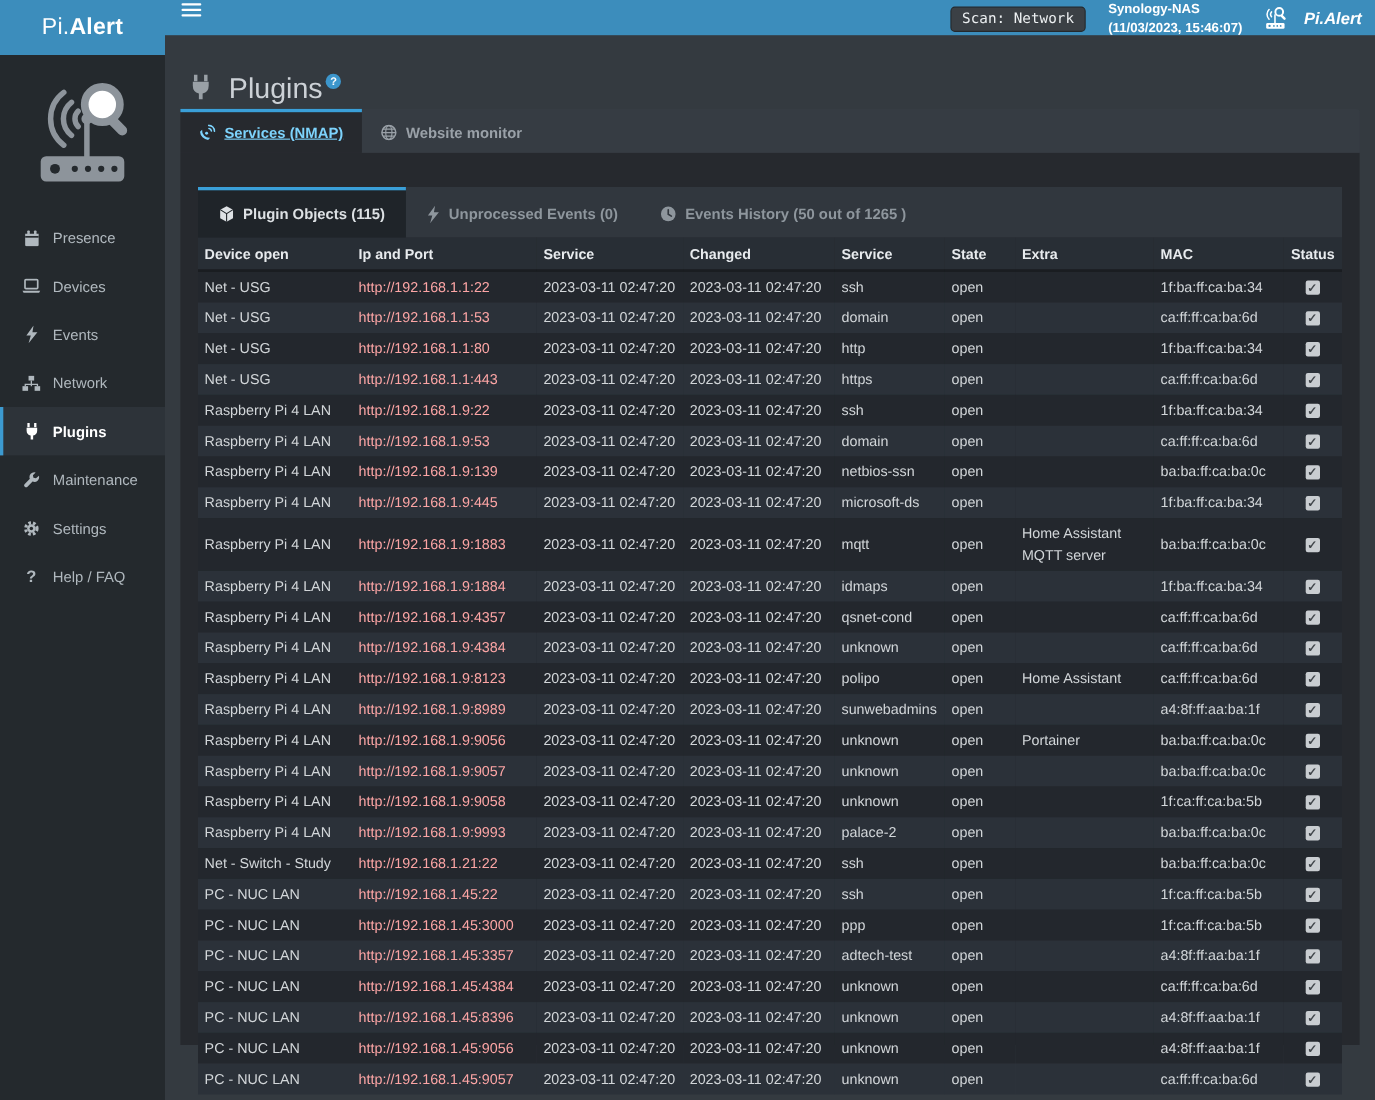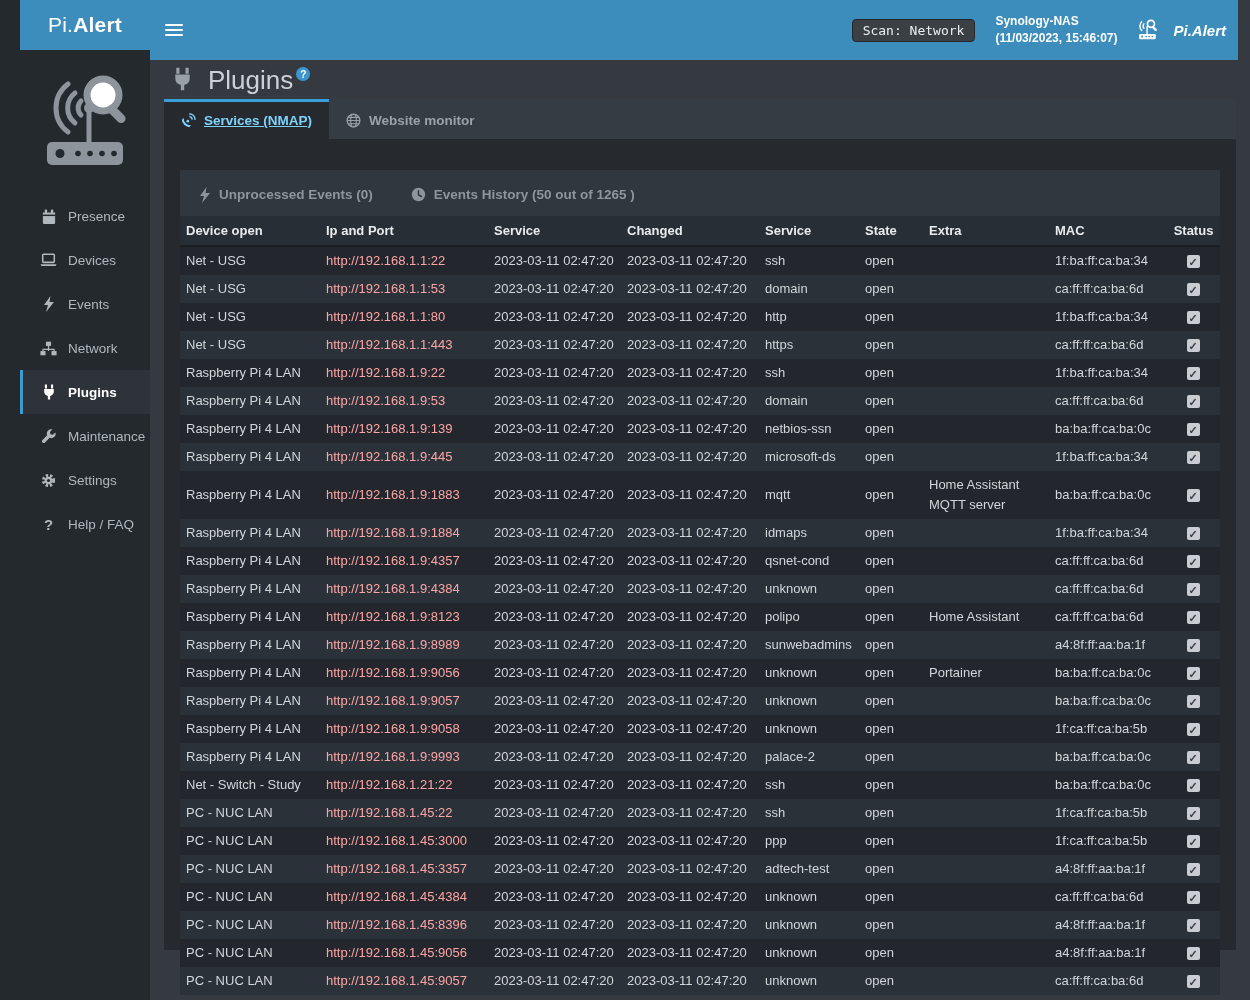--- a/index.html
+++ b/index.html
@@ -6,21 +6,21 @@
   html,body { margin:0; padding:0; }
   body {
     width:1250px; height:1000px; overflow:hidden;
     background:#343a40;
     font-family:"Liberation Sans", sans-serif;
     position:relative;
   }
   
   .sidebar {
     position:absolute; left:0; top:0; width:150px; height:1000px;
-    background:#24292d; z-index:5;padding-left:20px;
+    background:#24292d; z-index:5;
   }
   .logo {
     height:50px; background:#3c8dbc; color:#fff;
     display:flex; align-items:center; justify-content:center;
     font-size:21px; letter-spacing:.2px; cursor:pointer;
   }
   .logo b { font-weight:700; }
   .brand-graphic { margin:20px auto 0; width:100px; height:100px; color:#8d949b; }
   .menu { margin-top:24px; }
   .menu-item {
@@ -28,22 +28,22 @@
     color:#b0b8be; font-size:13.5px; cursor:pointer;
     border-left:3px solid transparent;
   }
   .menu-item .icon { width:21px; margin-right:9px; display:flex; justify-content:center; align-items:center; }
   .menu-item.active {
     background:#2d3339; border-left-color:#3c9ad0; color:#fff; font-weight:700;
   }
   .qmark { font-weight:700; font-size:15px; }
   
   .topbar {
-    position:absolute; left:150px; top:0; right:12px; height:60px;
-    background:#3c8dbc; display:flex; align-items:center;
+    position:absolute; left:150px; top:0; right:0; height:32px;
+    background:#3c8dbc; display:flex; align-items:flex-start;
     padding:0 12px 0 15px; z-index:4;
   }
   .hamburger { width:18px; cursor:pointer; }
   .hamburger div { height:2px; background:#fff; margin:3px 0; border-radius:1px; }
   .topbar-right { margin-left:auto; display:flex; align-items:center; gap:20px; }
   .scan-badge {
     font-family:"DejaVu Sans Mono", monospace; font-size:13px; color:#eceff1;
     background:#3b4045; border:1px solid #24282c; border-radius:4px;
     padding:3px 10px; white-space:nowrap;
   }
@@ -272,20 +272,29 @@
               <ellipse cx="9" cy="9" rx="3.4" ry="7.6" fill="none" stroke="currentColor" stroke-width="1.3"></ellipse>
               <path d="M1.6 9h14.8M2.6 5.2h12.8M2.6 12.8h12.8" stroke="currentColor" stroke-width="1.3"></path>
             </svg>
           </span>
           <span>Website monitor</span>
         </div>
       </div>
 
     <section class="panel">
       <div class="inner-tabs" id="inner-tabs">
+          <div class="itab active">
+            <span class="icon">
+              <svg viewBox="0 0 16 18" width="14" height="15">
+                <path d="M8 0.5l7 3.8v9.4L8 17.5l-7-3.8V4.3z" fill="currentColor"></path>
+                <path d="M8 17.5V8.7M1 4.3l7 4.4 7-4.4" stroke="#1f2429" stroke-width="1.2" fill="none"></path>
+              </svg>
+            </span>
+            <span>Plugin Objects (115)</span>
+          </div>
           <div class="itab">
             <span class="icon">
               <svg viewBox="0 0 12 16" width="12" height="16">
                 <path d="M7.5 0L1 9h4l-2 7 8-10H6.5z" fill="currentColor"></path>
               </svg>
             </span>
             <span>Unprocessed Events (0)</span>
           </div>
           <div class="itab">
             <span class="icon">

